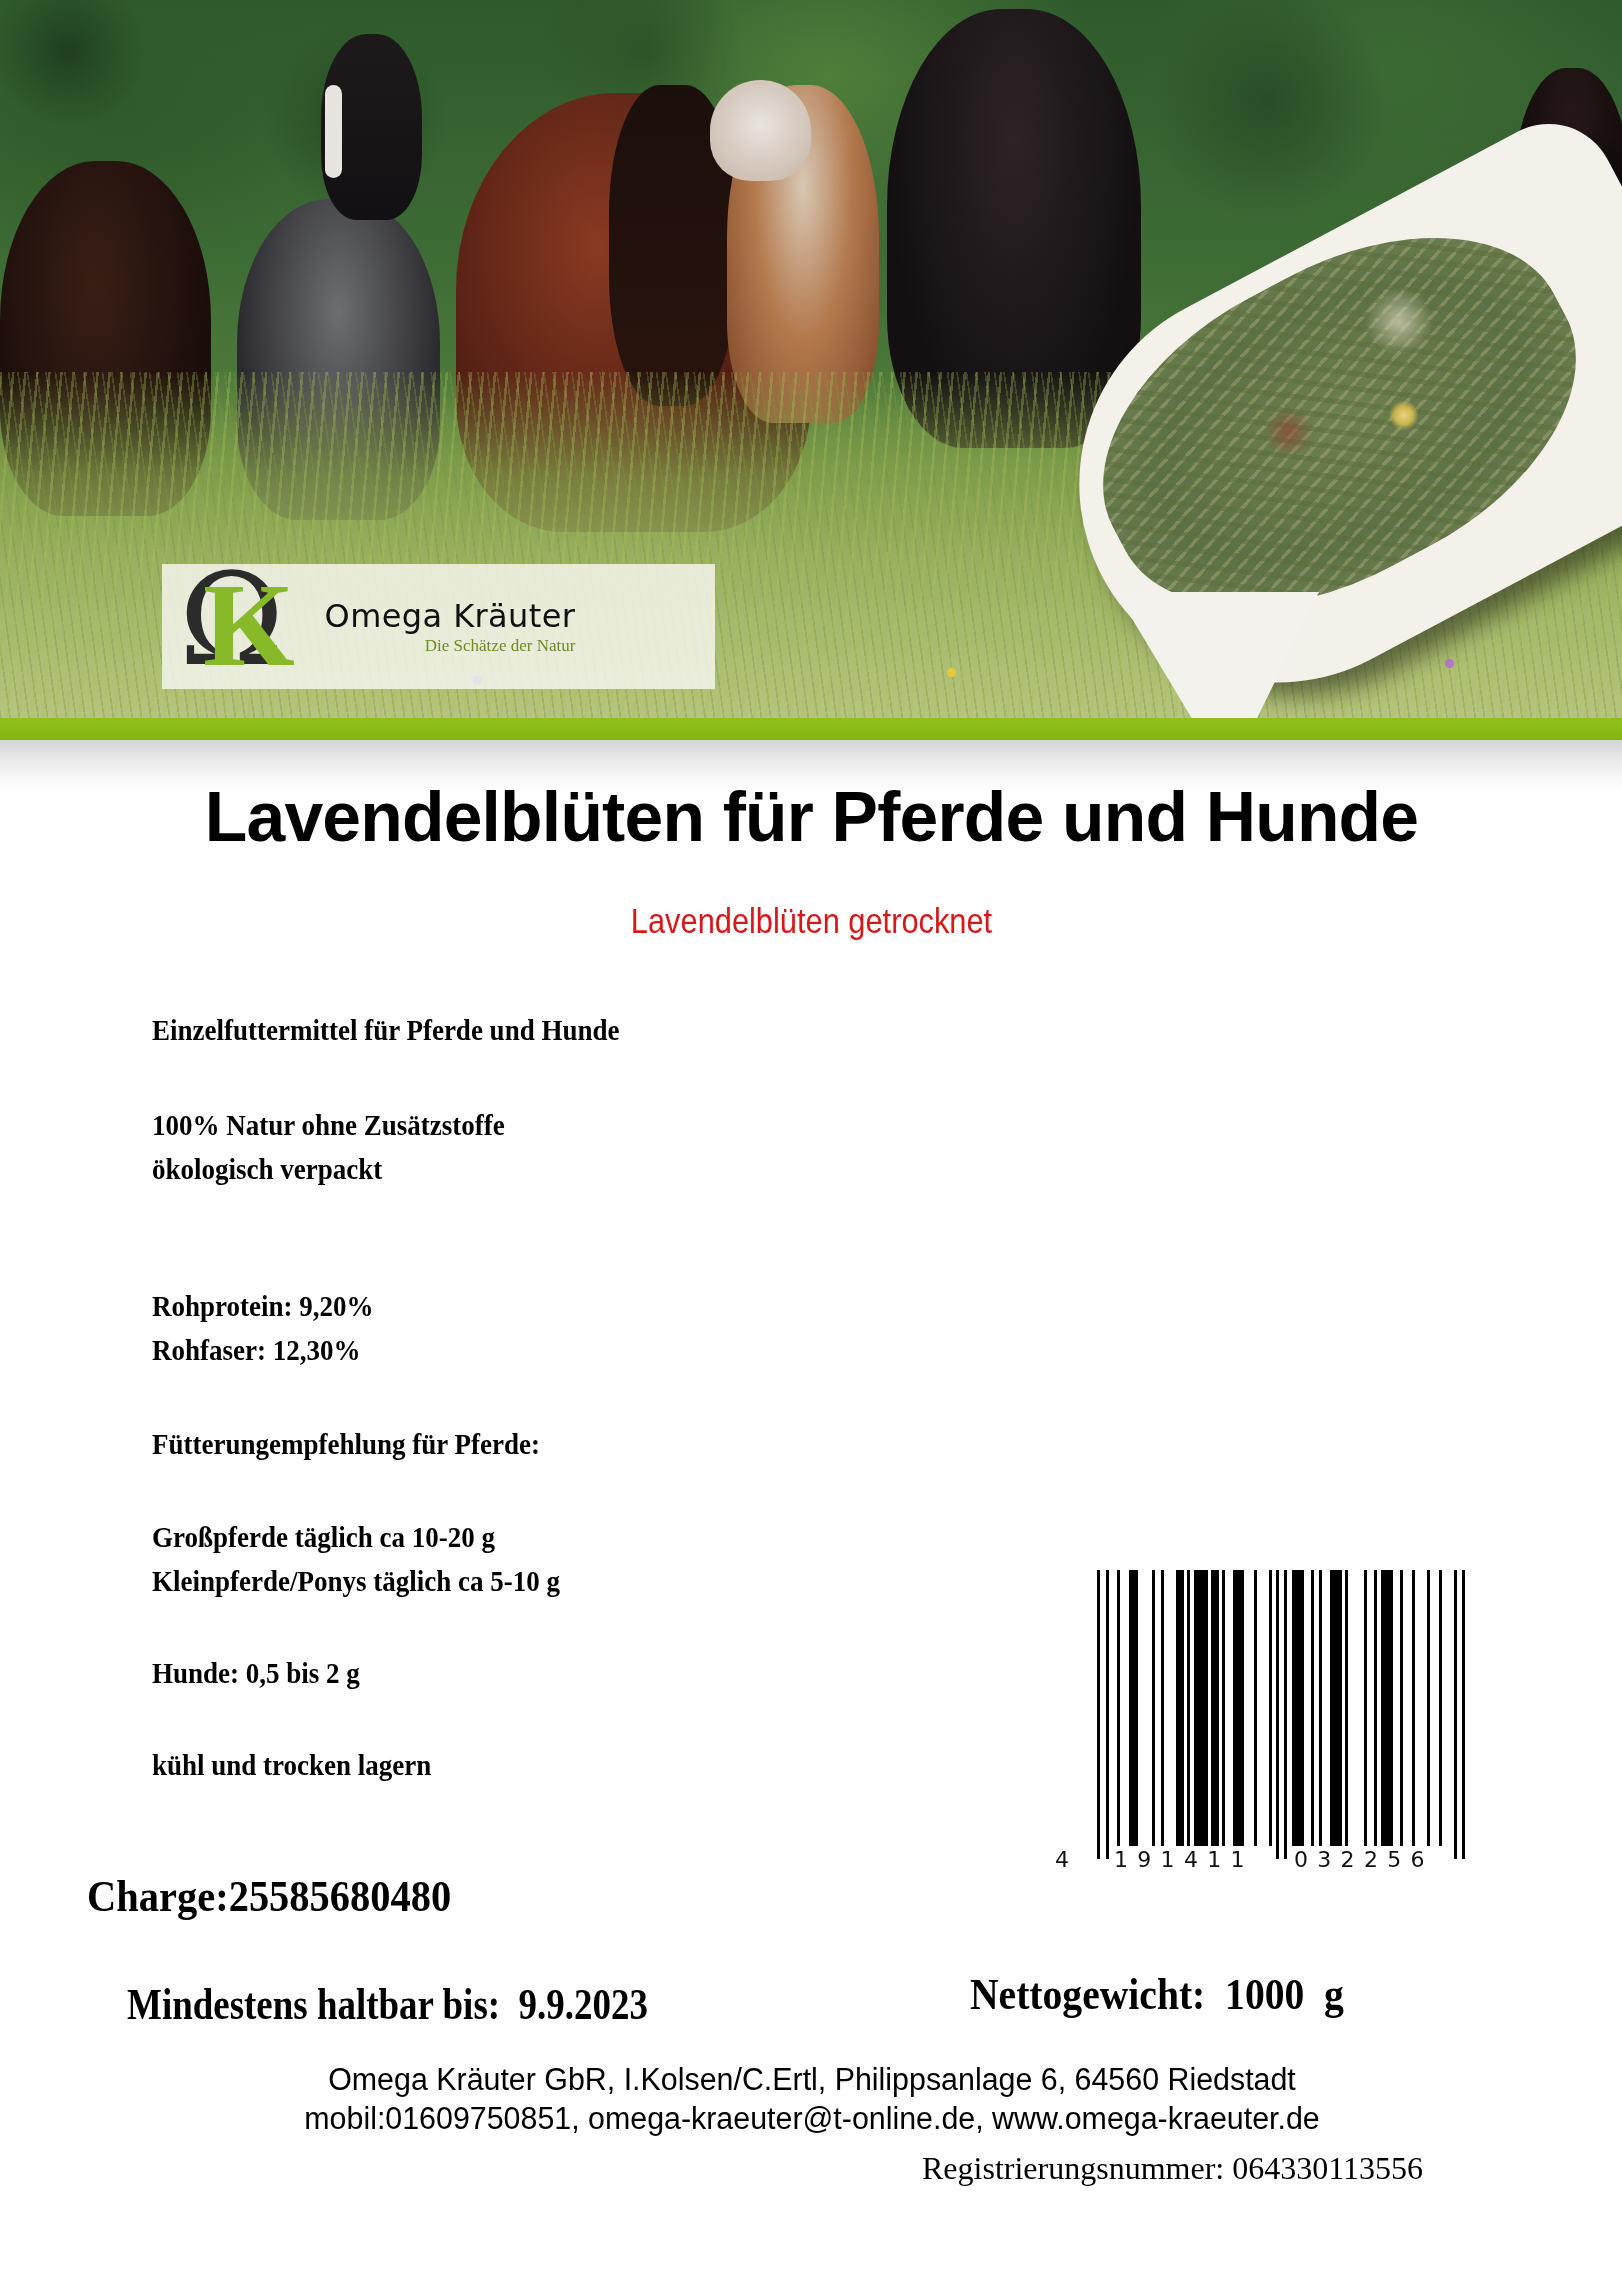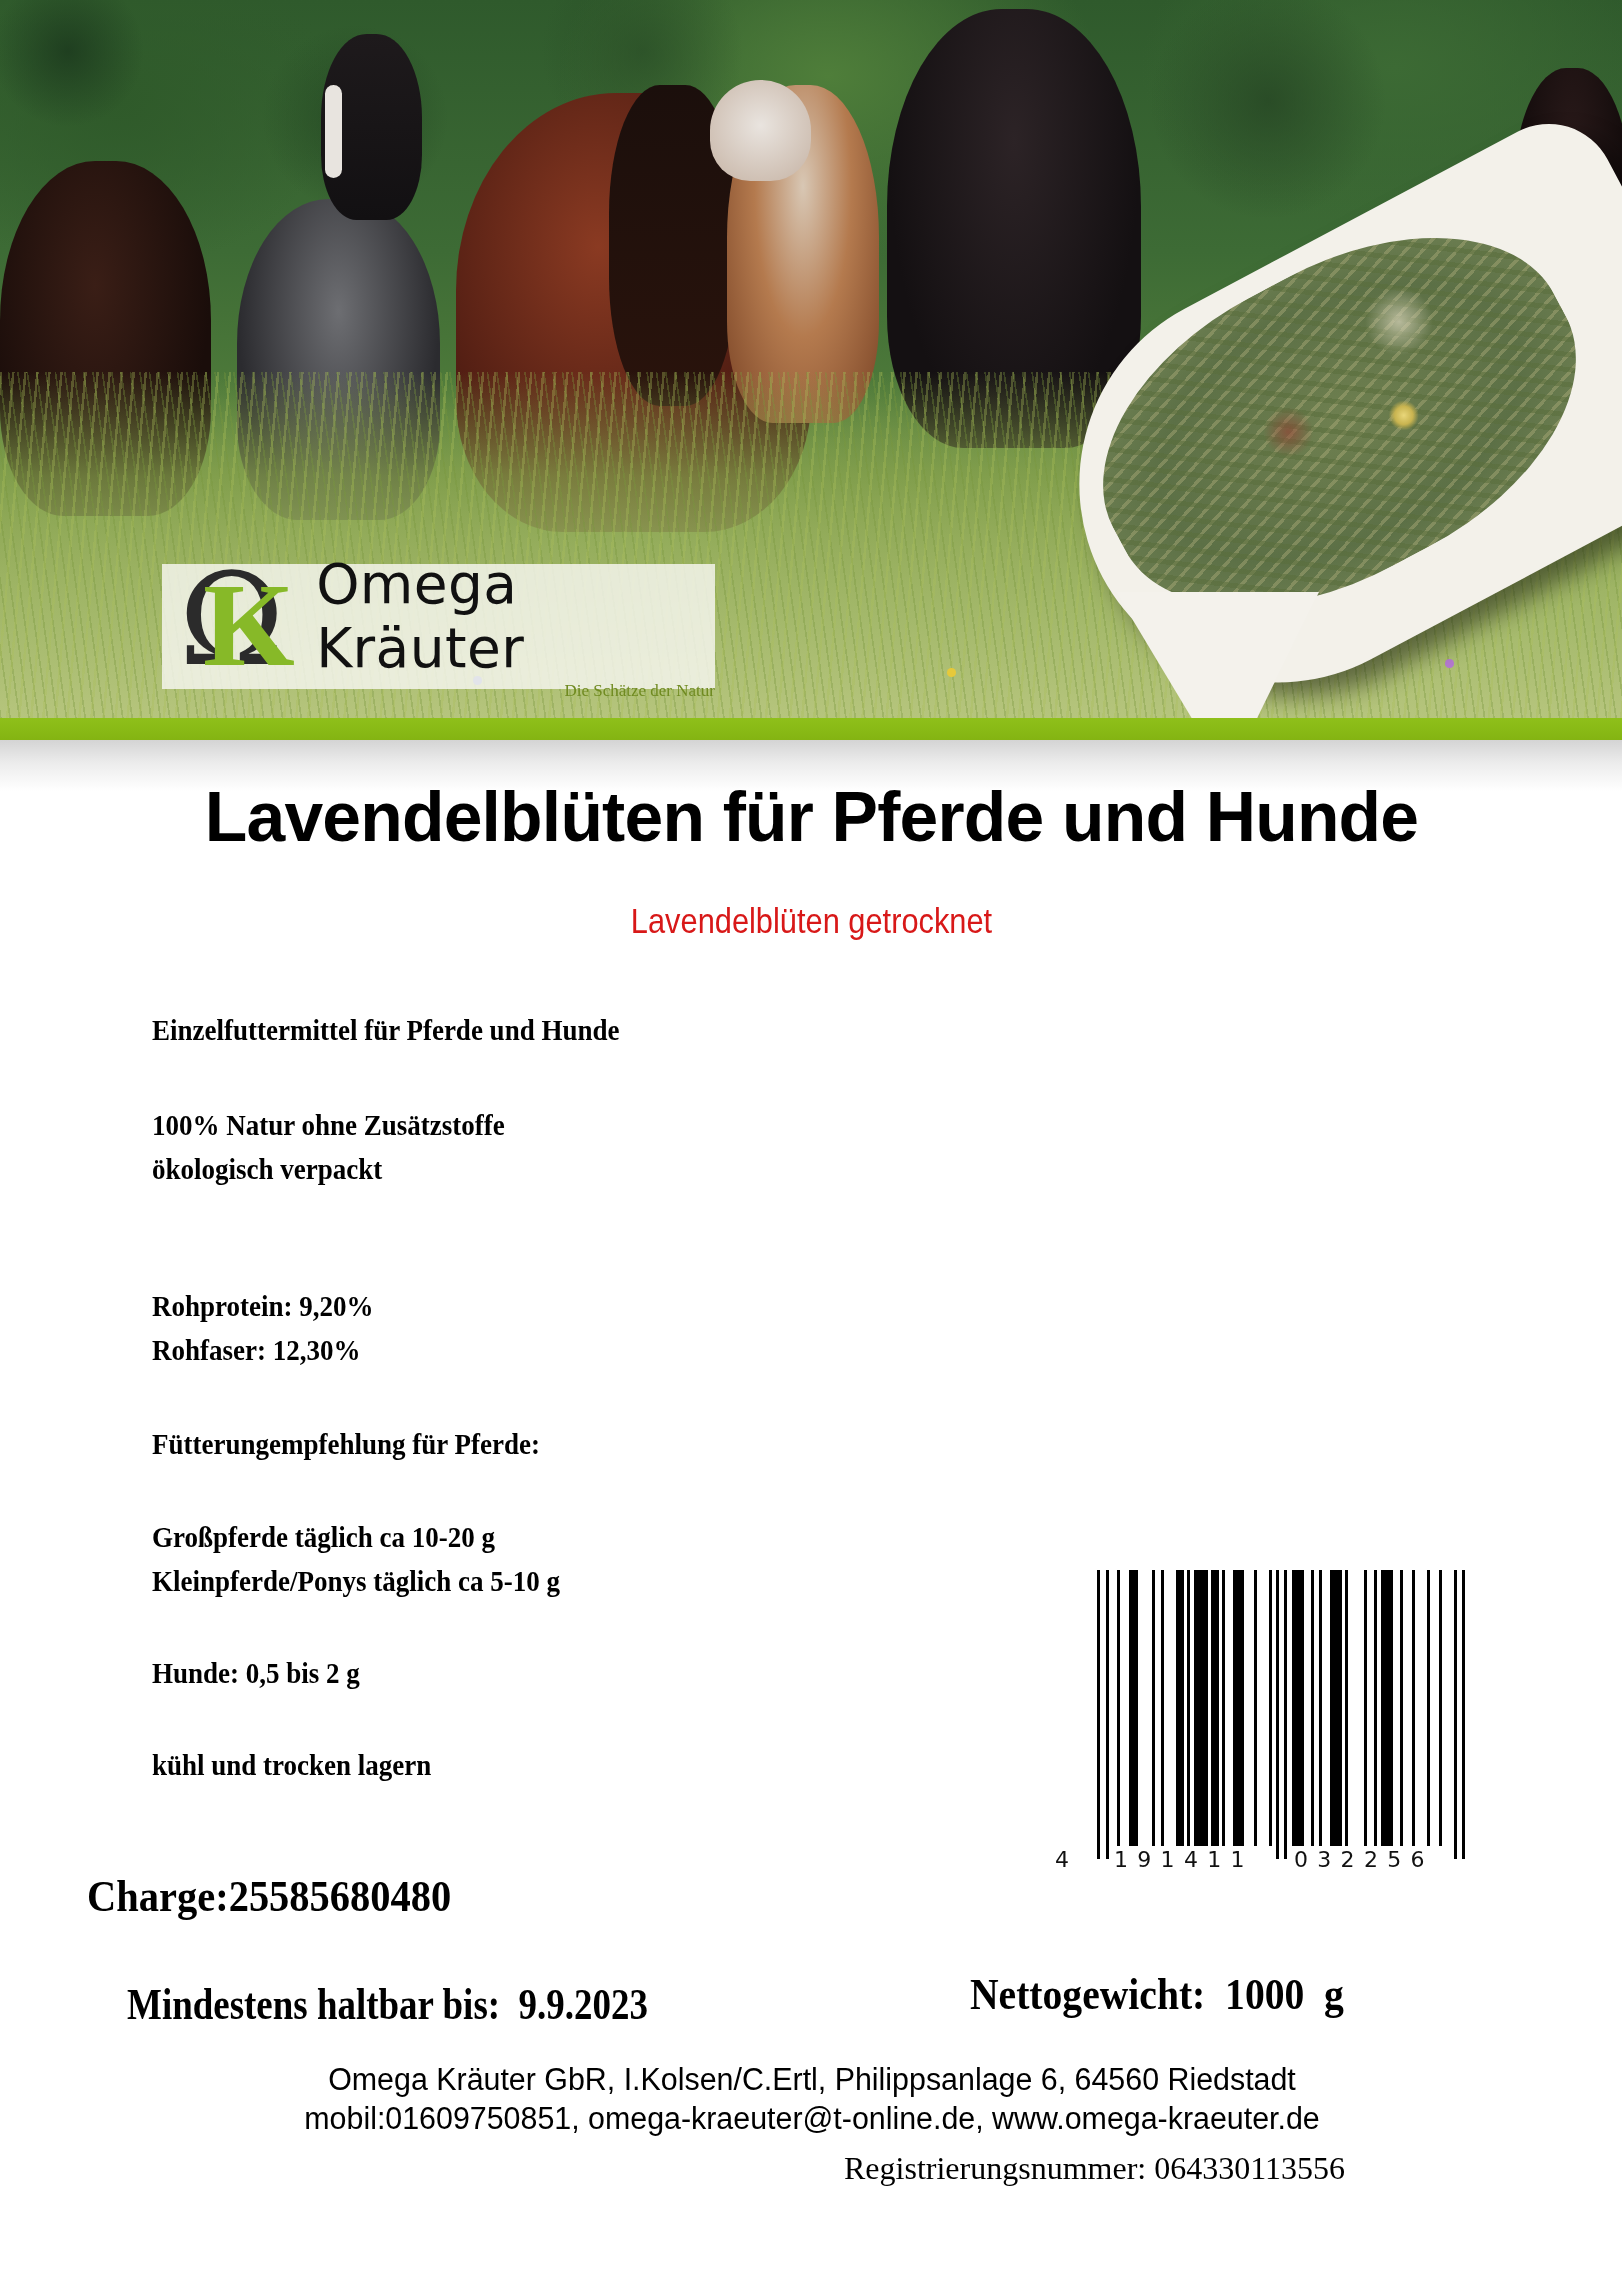--- a/index.html
+++ b/index.html
@@ -78,21 +78,21 @@
     .logo-mark { position: relative; width: 127px; height: 110px; margin-left: 17px; }
     .logo-omega {
       position: absolute; left: 0; top: -15px; font-family: "DejaVu Serif", serif;
       font-size: 127px; color: #2b2b2b; line-height: 1;
     }
     .logo-k {
       position: absolute; left: 24px; top: -5px; font-family: "Liberation Serif", serif;
       font-size: 118px; font-weight: bold; color: #87b928; line-height: 1;
     }
     .logo-text { margin-left: 18.6px; display: flex; flex-direction: column; align-items: flex-end; }
-    .logo-name { font-family: "DejaVu Sans", sans-serif; font-size: 55px; color: #111; letter-spacing: 0.4px; }
+    .logo-name { font-family: "DejaVu Sans", sans-serif; font-size: 32px; color: #111; letter-spacing: 0.4px; }
     .logo-tag { font-family: "Liberation Serif", serif; font-size: 17px; color: #6f8a20; margin-top: 1.7px; }
 
     
     .green-band {
       position: absolute; left: 0; top: 718px; width: 1623px; height: 22px;
       background: linear-gradient(180deg, #8fc01a 0%, #84b412 100%);
     }
     .band-shadow {
       position: absolute; left: 0; top: 740px; width: 1623px; height: 51px;
       background: linear-gradient(180deg, #d4d4d4 0%, #ececec 45%, #ffffff 100%);
@@ -147,21 +147,21 @@
       position: absolute; left: 970px; top: 1969px; font-family: "Liberation Serif", serif;
       font-weight: bold; font-size: 44px; color: #000; transform: scaleX(0.9); transform-origin: left center;
       white-space: nowrap;
     }
     .addr {
       position: absolute; left: 85px; width: 1454px; text-align: center;
       font-family: "Liberation Sans", sans-serif; font-size: 31px; color: #000;
       transform: scaleX(0.98); white-space: nowrap;
     }
     .regnr {
-      position: absolute; left: 844px; top: 2150px; font-family: "Liberation Serif", serif;
+      position: absolute; left: 922px; top: 2150px; font-family: "Liberation Serif", serif;
       font-size: 32px; color: #000; white-space: nowrap;
     }
   </style>
 </head>
 <body>
 
 <div class="hero">
   <div class="trees-dark"></div>
   <div class="horse h1"></div>
   <div class="horse h2"></div>

